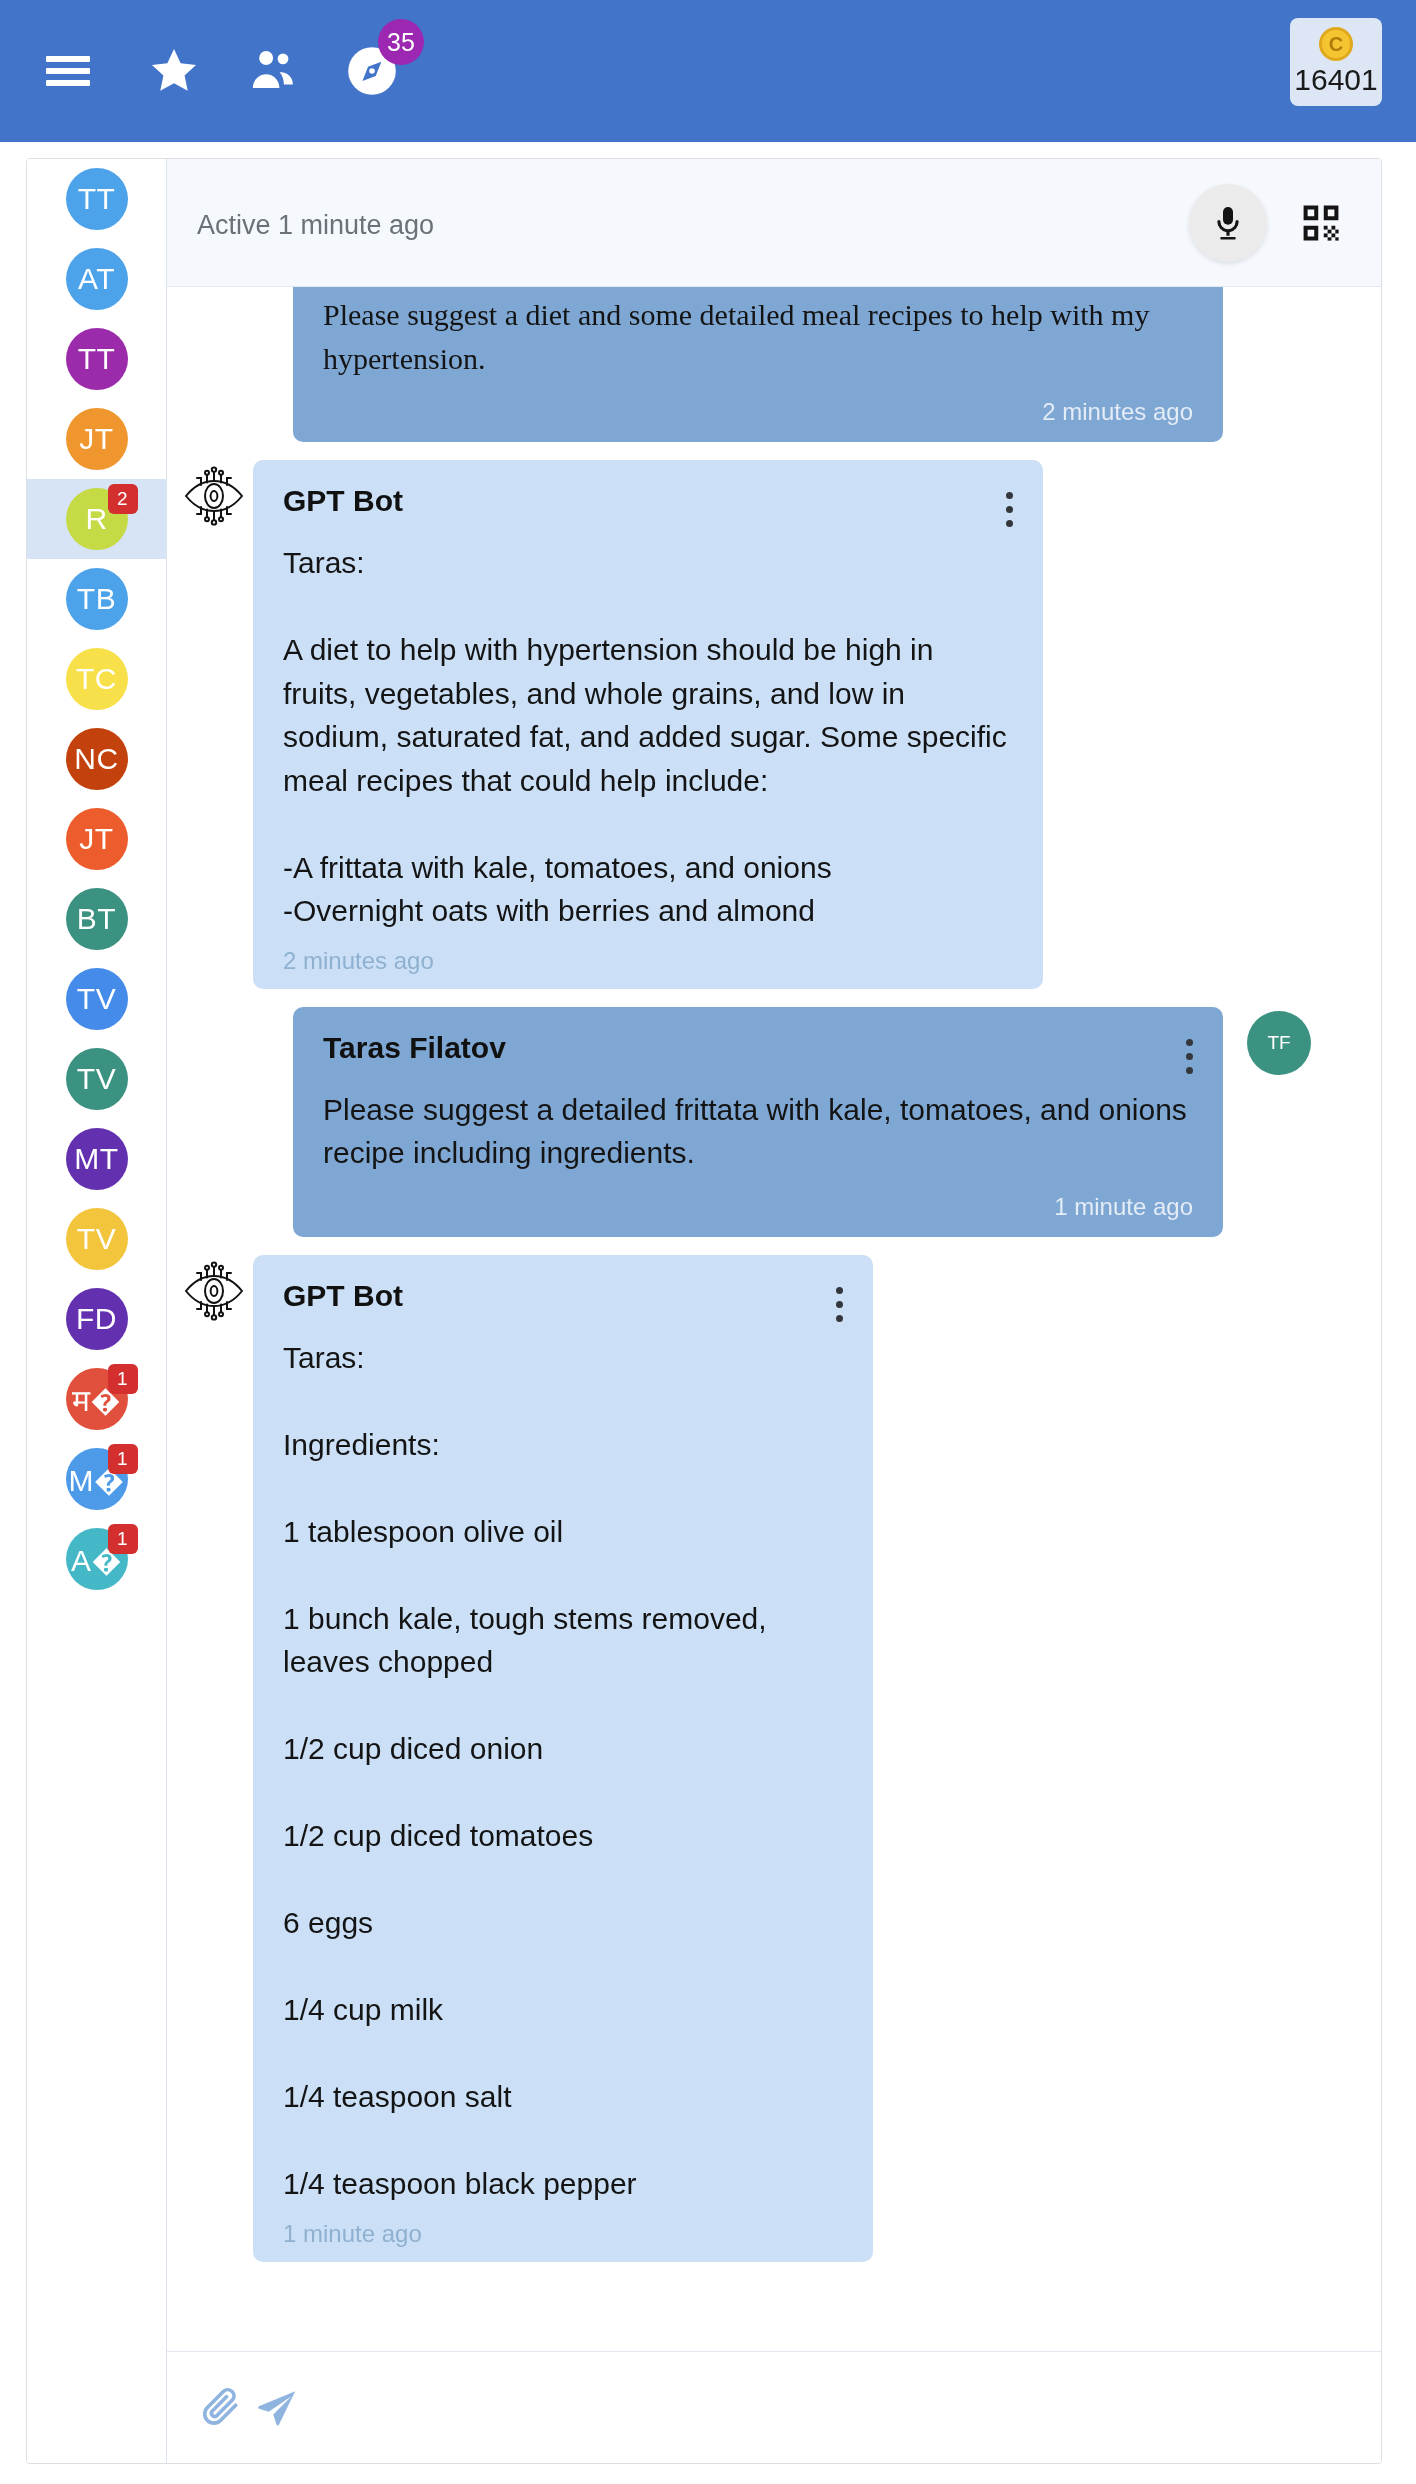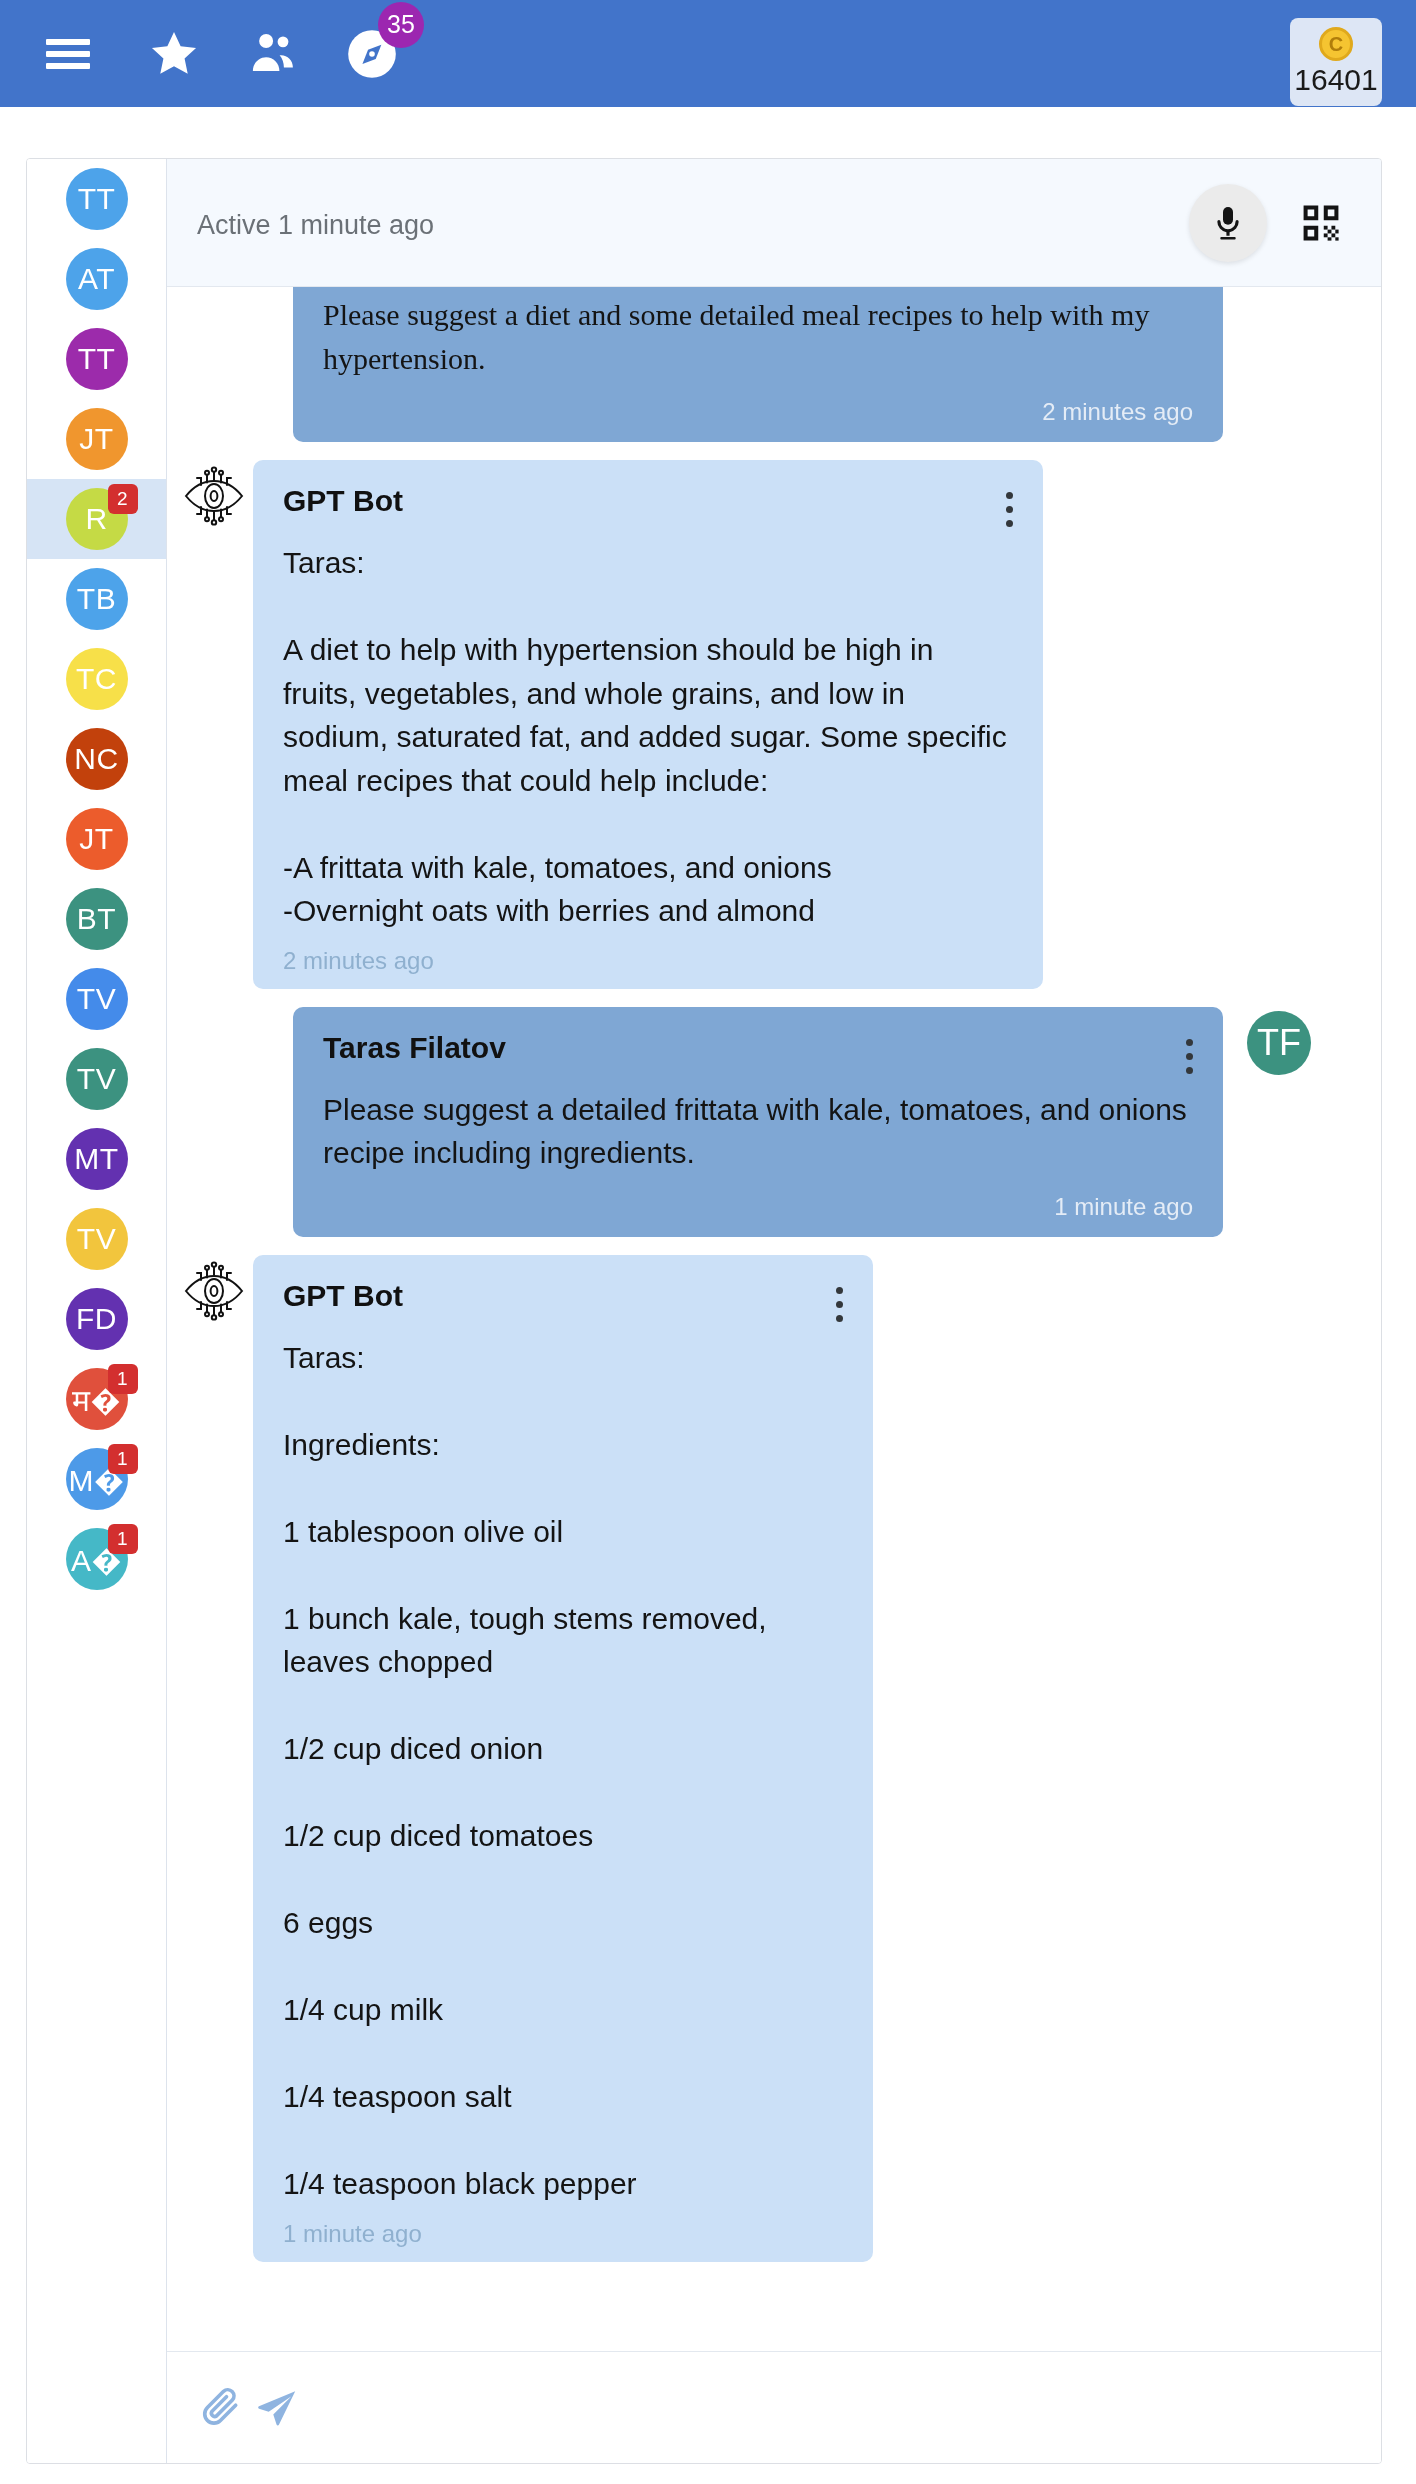--- a/index.html
+++ b/index.html
@@ -7,21 +7,21 @@
     margin: 0; padding: 0;
     width: 1416px; height: 2484px;
     background: #ffffff;
     font-family: "Liberation Sans", sans-serif;
     overflow: hidden;
   }
 
   
   #topbar {
     position: absolute; left: 0; top: 0;
-    width: 1416px; height: 107px;
+    width: 1416px; height: 142px;
     background: #4274ca;
     display: flex; align-items: center;
   }
   .tb-icon {
     position: relative;
     width: 72px; height: 72px;
     display: flex; align-items: center; justify-content: center;
     color: #ffffff;
   }
   #ic-menu { margin-left: 32px; }
@@ -245,21 +245,21 @@
     align-items: flex-start;
     justify-content: center;
     padding-top: 4px;
   }
   .peer-avatar {
     width: 64px; height: 64px;
     flex: 0 0 64px;
     border-radius: 50%;
     background: #3c9280;
     color: #fff;
-    font-size: 36px;
+    font-size: 19px;
     display: flex; align-items: center; justify-content: center;
     margin-left: 24px;
     margin-top: 4px;
   }
 
   
   #composer {
     flex: 0 0 112px;
     height: 112px;
     border-top: 1px solid #e3e8ef;

